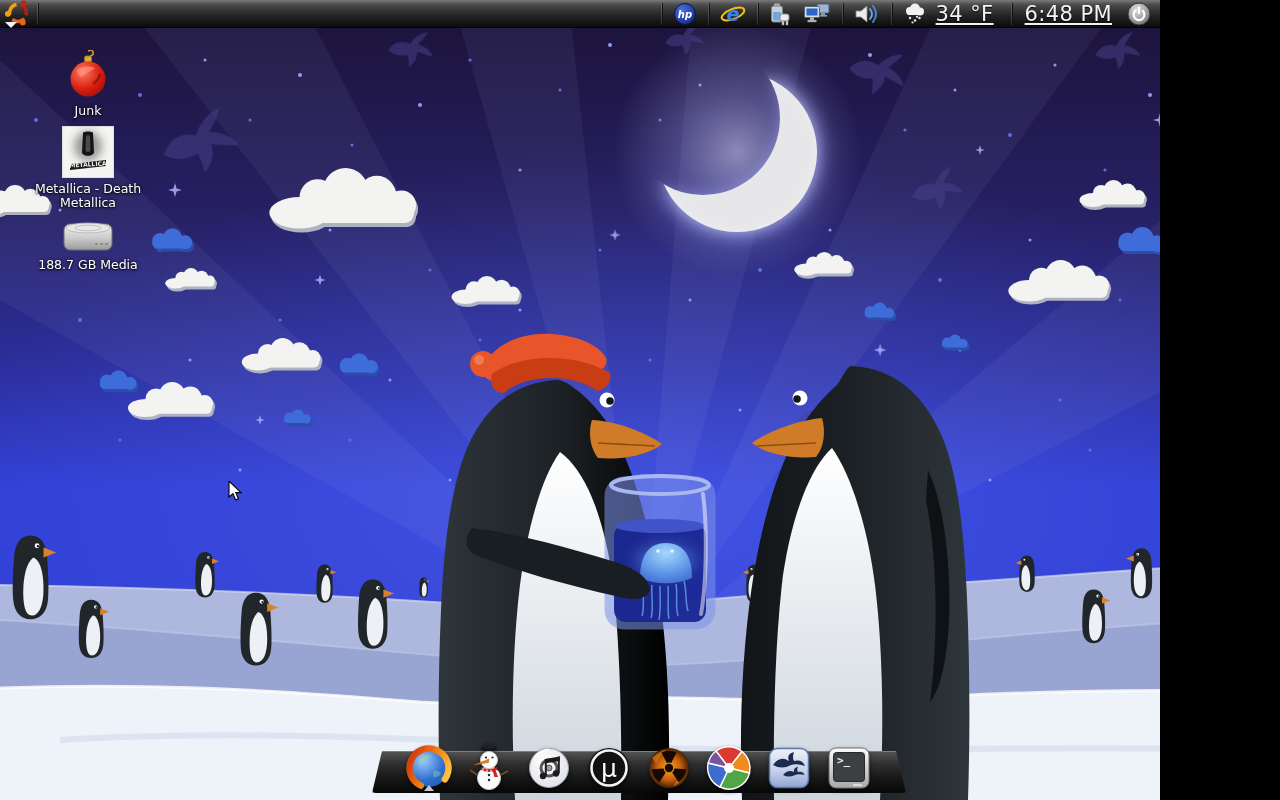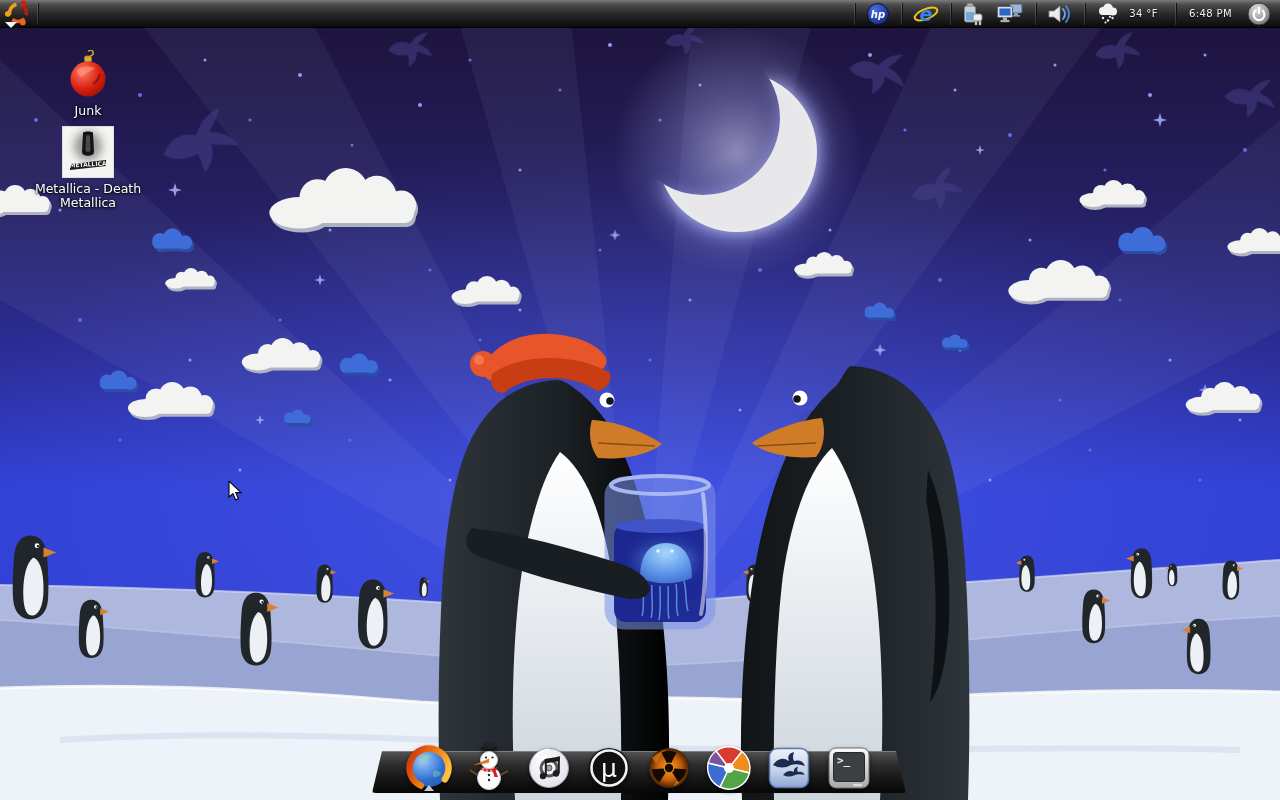--- a/index.html
+++ b/index.html
@@ -1,37 +1,37 @@
 <!DOCTYPE html>
 <html><head>
 <meta charset="utf-8">
 <style>
   html,body{margin:0;padding:0;background:#000;}
-  .screen{position:relative;width:1280px;height:800px;overflow:hidden;
+  .screen{position:relative;width:1160px;height:800px;overflow:hidden;
           font-family:"DejaVu Sans",sans-serif;background:#1c1238;}
 
   
   .wallpaper{position:absolute;inset:0;}
 
   
   .panel{position:absolute;top:0;left:0;right:0;height:27px;z-index:60;
          background:linear-gradient(180deg,#7a7a7a 0%,#4a4a4a 18%,#262626 55%,#0b0b0b 100%);
          border-bottom:1px solid #000;display:flex;align-items:center;}
   .panel-left{display:flex;align-items:center;height:100%;}
   .menu-btn{width:34px;height:27px;position:relative;cursor:default;}
   .menu-btn svg{position:absolute;left:3px;top:0;}
   .menu-arrow{position:absolute;left:5px;top:22px;width:0;height:0;
               border-left:6px solid transparent;border-right:6px solid transparent;
               border-top:6px solid #f4f4f4;}
   .psep{width:1px;height:22px;background:linear-gradient(180deg,#666,#2e2e2e);
         box-shadow:1px 0 0 #111;margin:0 3px;}
   .panel-right{margin-left:auto;display:flex;align-items:center;height:100%;gap:4px;padding-right:4px;}
   .tray{display:flex;align-items:center;justify-content:center;height:100%;padding:0 4px;}
-  .ptext{color:#f4f4f4;font-size:10px;letter-spacing:.4px;padding:0 6px;white-space:nowrap;
-         text-shadow:0 1px 1px #000;}
+  .ptext{color:#f4f4f4;font-size:21px;letter-spacing:.4px;padding:0 6px;white-space:nowrap;
+         text-shadow:0 1px 1px #000;text-decoration:underline;}
   .temp-group{display:flex;align-items:center;gap:3px;padding:0 4px;}
 
   
   .dicon{position:absolute;left:30px;width:116px;display:flex;flex-direction:column;
          align-items:center;z-index:20;cursor:default;}
   .dicon .dlabel{margin-top:4px;color:#fff;font-size:12.5px;line-height:1.15;text-align:center;
          text-shadow:0 1px 2px #000,0 0 4px rgba(0,0,0,.9);}
 
   
   .dock-shelf{position:absolute;left:372px;top:751px;width:534px;height:42px;z-index:30;
@@ -528,20 +528,40 @@
       <rect x="0" y="0" width="52" height="52" fill="#f4f4f2" stroke="#c8c8c8" stroke-width="1"></rect>
       <ellipse cx="26" cy="20" rx="14" ry="15" fill="#2c2c2c" opacity="0.45" filter="url(#b4)"></ellipse>
       <path d="M21,7 C21,5 31,5 31,7 L32,26 C32,31 20,31 20,26 Z" fill="#141414"></path>
       <path d="M24,10 C24,9 28,9 28,10 L28.5,24 C28.5,26.5 23.5,26.5 23.5,24 Z" fill="#4a4a48"></path>
       <path d="M8,38 L44,34 L44,40 L8,44 Z" fill="#1a1a1a"></path>
       <text x="26" y="40.5" text-anchor="middle" font-size="6" font-weight="bold" fill="#f0f0ee" font-family="DejaVu Sans" transform="rotate(-3 26 39)">METALLICA</text>
     </svg>
     <div class="dlabel">Metallica - Death Metallica</div>
   </div>
 
+  <div class="dicon" style="top:218px;">
+    <svg width="54" height="36" viewBox="0 0 54 36">
+      <defs>
+          <linearGradient id="hdg" x1="0" y1="0" x2="0" y2="1">
+        <stop offset="0" stop-color="#f2f2f2"></stop>
+            <stop offset="0.5" stop-color="#cfcfcf"></stop>
+        <stop offset="1" stop-color="#9a9a9a"></stop>
+      </linearGradient>
+        </defs>
+      <rect x="3" y="6" width="48" height="26" rx="6" fill="url(#hdg)" stroke="#6e6e6e" stroke-width="1"></rect>
+      <ellipse cx="27" cy="10" rx="22" ry="5" fill="#e8e8e8" stroke="#b0b0b0" stroke-width="0.8"></ellipse>
+      <ellipse cx="27" cy="10" rx="13" ry="2.8" fill="none" stroke="#b8b8b8" stroke-width="0.8"></ellipse>
+      <g fill="#8a8a8a">
+        <rect x="34" y="25" width="3" height="2" rx="0.8"></rect>
+        <rect x="39" y="25" width="3" height="2" rx="0.8"></rect>
+        <rect x="44" y="25" width="3" height="2" rx="0.8"></rect>
+      </g>
+    </svg>
+    <div class="dlabel">188.7 GB Media</div>
+  </div>
 
   <div class="dock-shelf"></div>
   <div class="run-indicator"></div>
   <div class="dock-items">
 
     <div class="dock-item">
       <svg width="46" height="46" viewBox="0 0 46 46">
         <defs>
           <radialGradient id="ffg" cx="0.35" cy="0.3" r="0.95">
             <stop offset="0" stop-color="#9ecbff"></stop>

